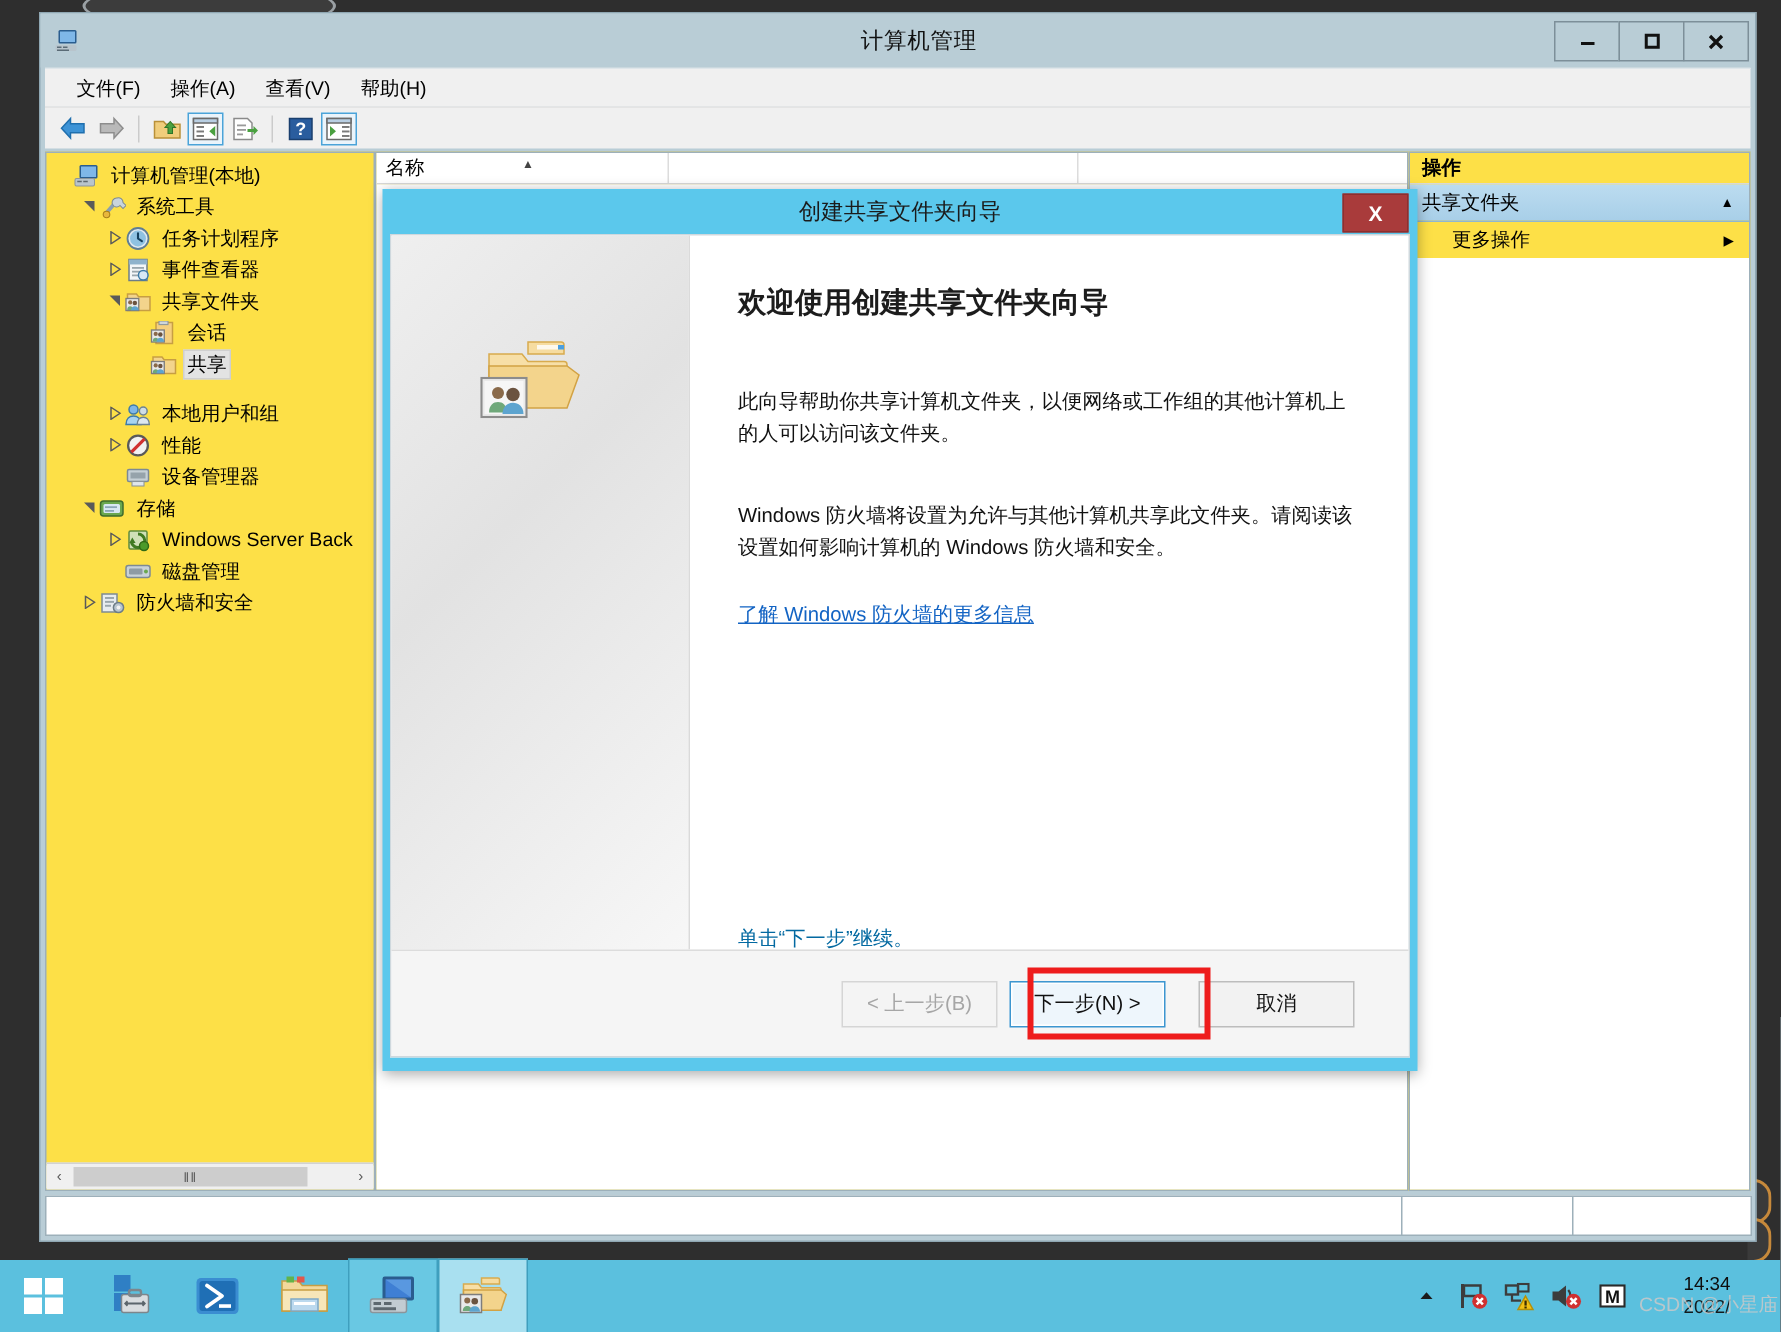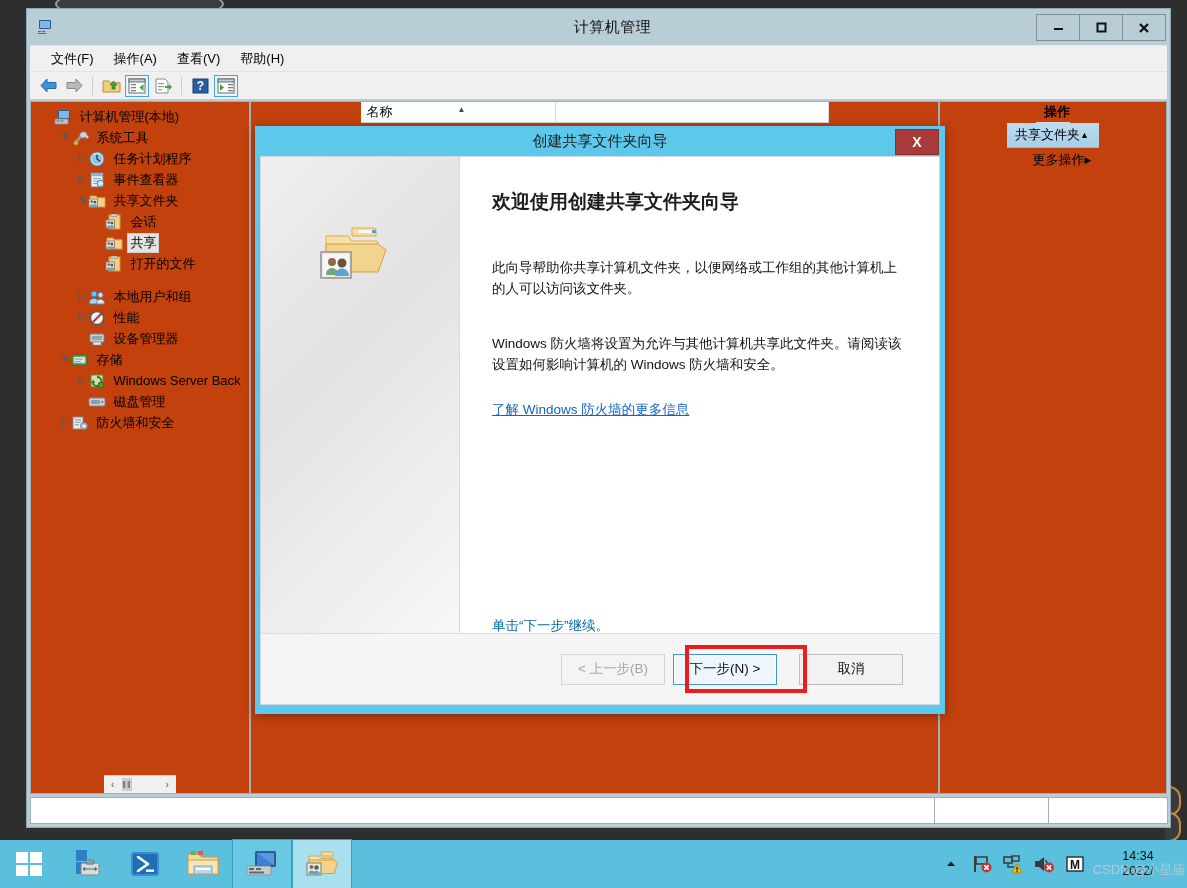--- a/index.html
+++ b/index.html
@@ -67,21 +67,21 @@
     border:1px solid transparent;box-sizing:border-box;cursor:default;
   }
   .tb-btn.framed{border:1px solid #4ba3d8;background:#eaf4fb;}
   .tb-sep{width:1px;height:18px;background:#cbcbcb;margin:0 4px;}
 
   
   #mmc-body{
     position:absolute;left:3px;top:92px;right:3px;bottom:33px;
     display:flex;gap:0;background:#b9cdd6;
   }
-  .pane{background:#c2410c;border:1px solid #9db0ba;box-sizing:border-box;align-items:center;}
+  .pane{background:#fde047;border:1px solid #9db0ba;box-sizing:border-box;}
 
   
   #tree-pane{width:220px;position:relative;display:flex;flex-direction:column;}
   #tree-scroll{flex:1;overflow:hidden;padding:4px 0 0 4px;}
   .tnode{
     display:flex;align-items:center;height:21px;white-space:nowrap;
     cursor:default;font-size:13px;
   }
   .tnode .twist{
     width:14px;height:21px;display:flex;align-items:center;justify-content:center;
@@ -415,33 +415,20 @@
             <span class="twist"></span>
             <span class="ticon"><svg width="18" height="16" viewBox="0 0 18 16">
                 <path d="M2 3 h6 l1.4 1.8 H17 v9.2 H2 Z" fill="#f3d48c" stroke="#c79e43"></path>
                 <rect x="1" y="6" width="8.5" height="8" fill="#e9e9e9" stroke="#7d7d7d" stroke-width=".9"></rect>
                 <circle cx="3.8" cy="8.6" r="1.4" fill="#8a6a4a"></circle>
                 <path d="M1.8 13.6 c0-1.7 1-2.4 2-2.4 s2 .7 2 2.4 z" fill="#6fa87a"></path>
                 <circle cx="6.9" cy="9" r="1.5" fill="#6b5340"></circle>
                 <path d="M4.4 13.8 c0-1.8 1.1-2.6 2.5-2.6 s2.5 .8 2.5 2.6 z" fill="#5da4cf"></path>
               </svg></span>
             <span class="tlabel">共享</span>
-          </div>
-          <div class="tnode" style="padding-left: 51px;">
-            <span class="twist"></span>
-            <span class="ticon"><svg width="18" height="16" viewBox="0 0 18 16">
-                <rect x="4" y="1" width="11" height="14" fill="#f5cf7e" stroke="#c79e43"></rect>
-                <rect x="6" y="0" width="6" height="2.4" fill="#cfd6da" stroke="#8b959b" stroke-width=".7"></rect>
-                <rect x="1" y="6" width="8.5" height="8" fill="#e9e9e9" stroke="#7d7d7d" stroke-width=".9"></rect>
-                <circle cx="3.8" cy="8.6" r="1.4" fill="#8a6a4a"></circle>
-                <path d="M1.8 13.6 c0-1.7 1-2.4 2-2.4 s2 .7 2 2.4 z" fill="#6fa87a"></path>
-                <circle cx="6.9" cy="9" r="1.5" fill="#6b5340"></circle>
-                <path d="M4.4 13.8 c0-1.8 1.1-2.6 2.5-2.6 s2.5 .8 2.5 2.6 z" fill="#5da4cf"></path>
-              </svg></span>
-            <span class="tlabel">打开的文件</span>
           </div>
           <div class="tnode" style="padding-left: 34px; margin-top: 12px;">
             <span class="twist">
               <svg width="9" height="9" viewBox="0 0 9 9">
                 <path d="M2 0.5 L8 4.5 L2 8.5 Z" fill="none" stroke="#5a5a5a" stroke-width="1"></path>
               </svg>
             </span>
             <span class="ticon"><svg width="18" height="16" viewBox="0 0 18 16">
                 <circle cx="6" cy="5" r="3" fill="#7fb7e8" stroke="#3d7ba8"></circle>
                 <path d="M1 15 c0-4 2.4-5.6 5-5.6 s5 1.6 5 5.6 z" fill="#a9d4f0" stroke="#3d7ba8"></path>

